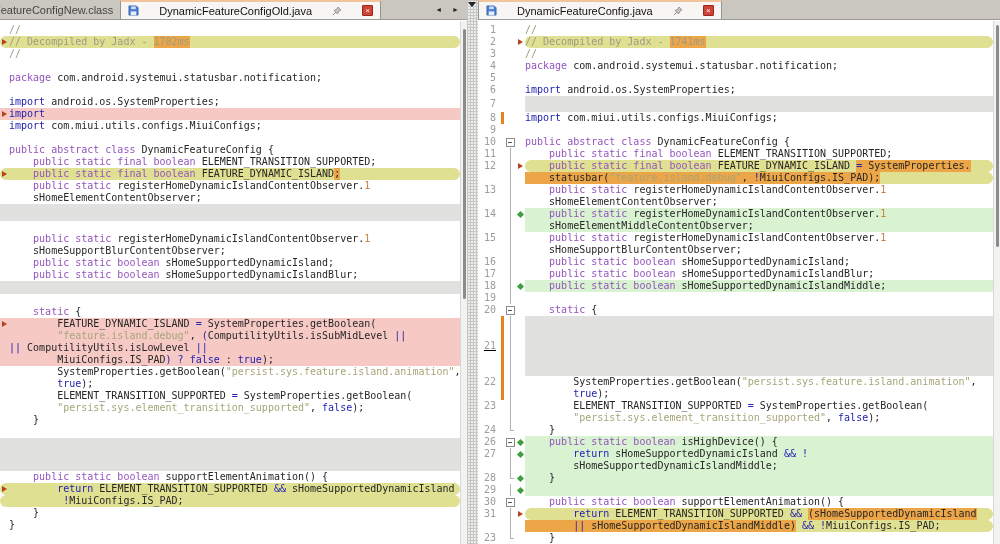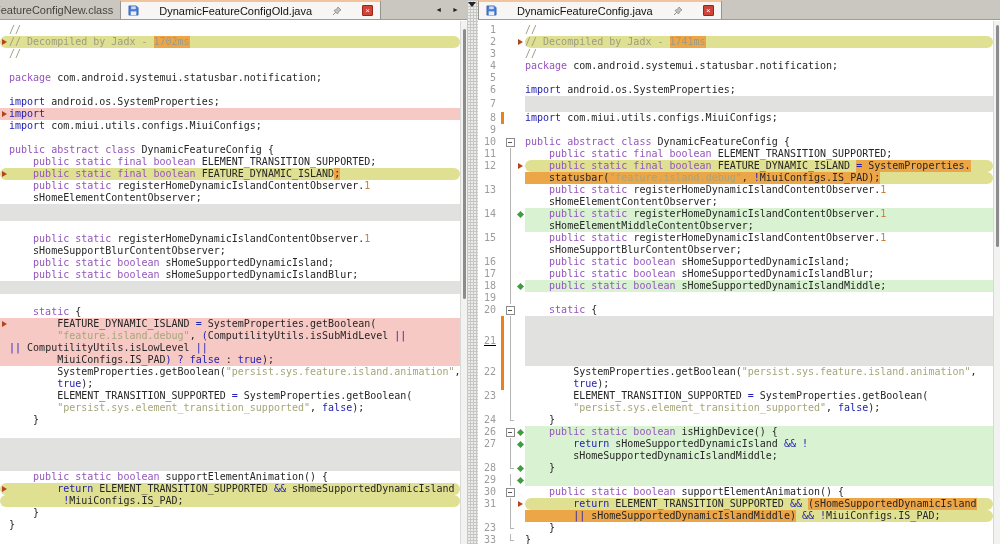--- a/index.html
+++ b/index.html
@@ -471,21 +471,21 @@
           <span class="mark"></span>
           <span class="codetext"></span>
         </div>
         <div class="row">
           <span class="num">20</span>
           <span class="cbar"></span>
           <span class="fold f-box"></span>
           <span class="mark"></span>
           <span class="codetext"><span class="k">    static</span><span class="p"> {</span></span>
         </div>
-        <div class="row" style="height: 50px; text-decoration: underline;">
+        <div class="row" style="height: 60px; text-decoration: underline;">
           <span class="num">21</span>
           <span class="cbar on"></span>
           <span class="fold f-line"></span>
           <span class="mark"></span>
           <span class="codetext bg-fill"></span>
         </div>
         <div class="row">
           <span class="num">22</span>
           <span class="cbar on"></span>
           <span class="fold f-line"></span>

